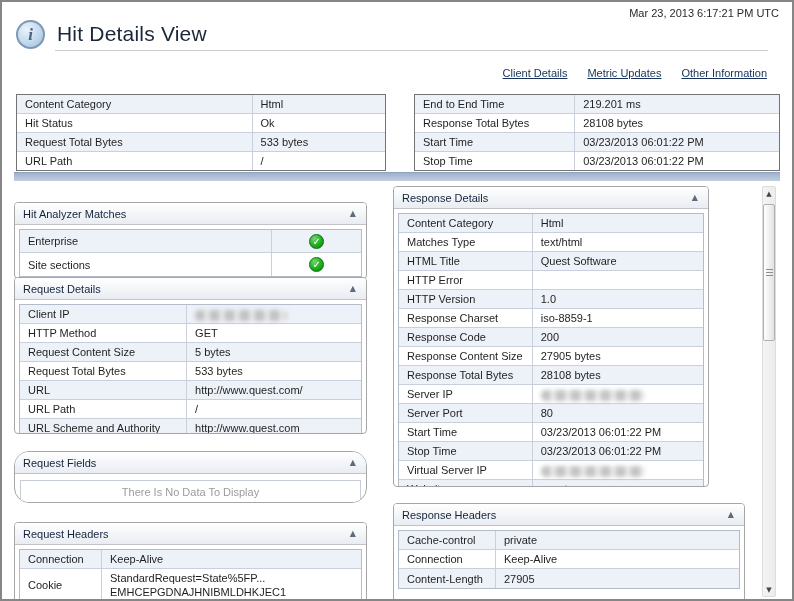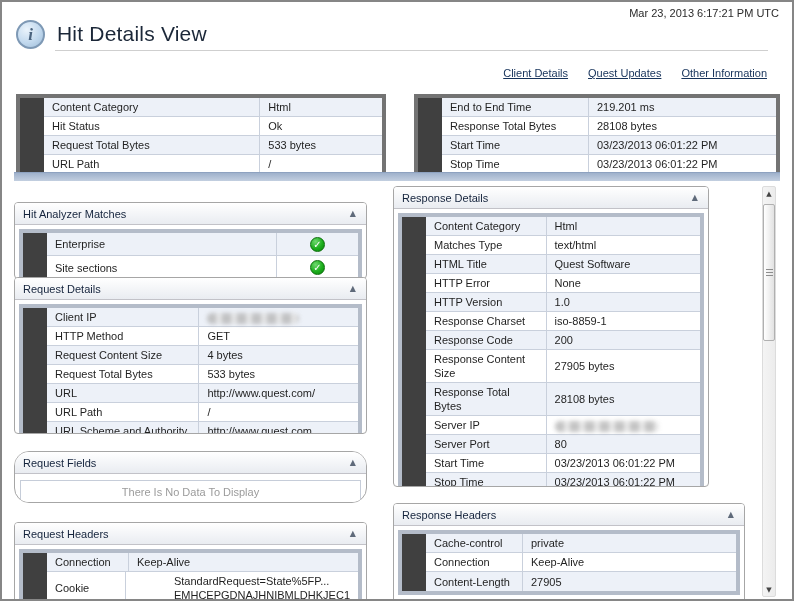--- a/index.html
+++ b/index.html
@@ -40,23 +40,23 @@
   }
   .nav-links {
     position: absolute; top: 67px; right: 27px;
     display: flex; gap: 20px;
   }
   .nav-links a {
     font-size: 11px; color: #16325a; text-decoration: underline; cursor: pointer;
   }
   
   .kv-table {
-    border: 4px solid #737373;
-    background: #404040;
-    font-size: 11px; color: #1f1f1f; padding-left: 24px;
+    border: 1px solid #737373;
+    background: #c2410c;
+    font-size: 11px; color: #1f1f1f;
   }
   .trow { display: flex; align-items: center; min-height: 18px; border-bottom: 1px solid #c9d0dc; }
   .trow:last-child { border-bottom: none; }
   .trow.odd { background: #edf1f8; }
   .trow.even { background: #ffffff; }
   .tlabel, .tvalue { padding: 2px 8px; line-height: 14px; }
   .tlabel { border-right: 1px solid #c9d0dc; align-self: stretch; display:flex; align-items:center; }
   .tvalue { flex: 1; }
   .cols-64 .tlabel { width: 64%; }
   .cols-45 .tlabel { width: 44%; }
@@ -123,21 +123,21 @@
     filter: blur(2.2px); opacity: .85; vertical-align: middle;
   }
   .tvalue .redacted.wide { width: 104px; }
   
   .no-data-box {
     margin: 2px 1px; border: 1px solid #c6cdd9; height: 24px;
     display: flex; align-items: center; justify-content: center;
     font-size: 11px; color: #9b9b9b; background: #fff;
   }
   
-  .tvalue div { line-height: 14px; margin-left: 40px; }
+  .tvalue div { line-height: 14px; }
   
   .scrollbar {
     position: absolute; left: 762px; top: 186px; width: 14px; height: 411px;
     background: linear-gradient(90deg, #f4f4f4, #ececec);
     border: 1px solid #dcdcdc; border-radius: 2px;
   }
   .sb-btn {
     position: absolute; left: 0; width: 12px; height: 13px;
     display: flex; align-items: center; justify-content: center;
     font-size: 7px; color: #444; cursor: pointer;
@@ -161,21 +161,21 @@
 
 <div class="frame"></div>
 
 <div class="info-badge">i</div>
 <div class="page-title">Hit Details View</div>
 <div class="title-rule"></div>
 <div class="timestamp">Mar 23, 2013 6:17:21 PM UTC</div>
 
 <div class="nav-links">
   <a>Client Details</a>
-  <a>Quest Updates</a>
+  <a>Metric Updates</a>
   <a>Other Information</a>
 </div>
 
 <div class="kv-table cols-64 summary-left">
     <div class="trow odd">
       <div class="tlabel">Content Category</div>
       <div class="tvalue">Html</div>
     </div>
     <div class="trow even">
       <div class="tlabel">Hit Status</div>
@@ -240,21 +240,21 @@
         <div class="trow odd">
           <div class="tlabel">Client IP</div>
           <div class="tvalue"><span class="redacted"></span></div>
         </div>
         <div class="trow even">
           <div class="tlabel">HTTP Method</div>
           <div class="tvalue">GET</div>
         </div>
         <div class="trow odd">
           <div class="tlabel">Request Content Size</div>
-          <div class="tvalue">4 bytes</div>
+          <div class="tvalue">5 bytes</div>
         </div>
         <div class="trow even">
           <div class="tlabel">Request Total Bytes</div>
           <div class="tvalue">533 bytes</div>
         </div>
         <div class="trow odd">
           <div class="tlabel">URL</div>
           <div class="tvalue">http://www.quest.com/</div>
         </div>
         <div class="trow even">
@@ -315,21 +315,20 @@
         <div class="trow even">
           <div class="tlabel">Matches Type</div>
           <div class="tvalue">text/html</div>
         </div>
         <div class="trow odd">
           <div class="tlabel">HTML Title</div>
           <div class="tvalue">Quest Software</div>
         </div>
         <div class="trow even">
           <div class="tlabel">HTTP Error</div>
-          <div class="tvalue">None</div>
         </div>
         <div class="trow odd">
           <div class="tlabel">HTTP Version</div>
           <div class="tvalue">1.0</div>
         </div>
         <div class="trow even">
           <div class="tlabel">Response Charset</div>
           <div class="tvalue">iso-8859-1</div>
         </div>
         <div class="trow odd">

